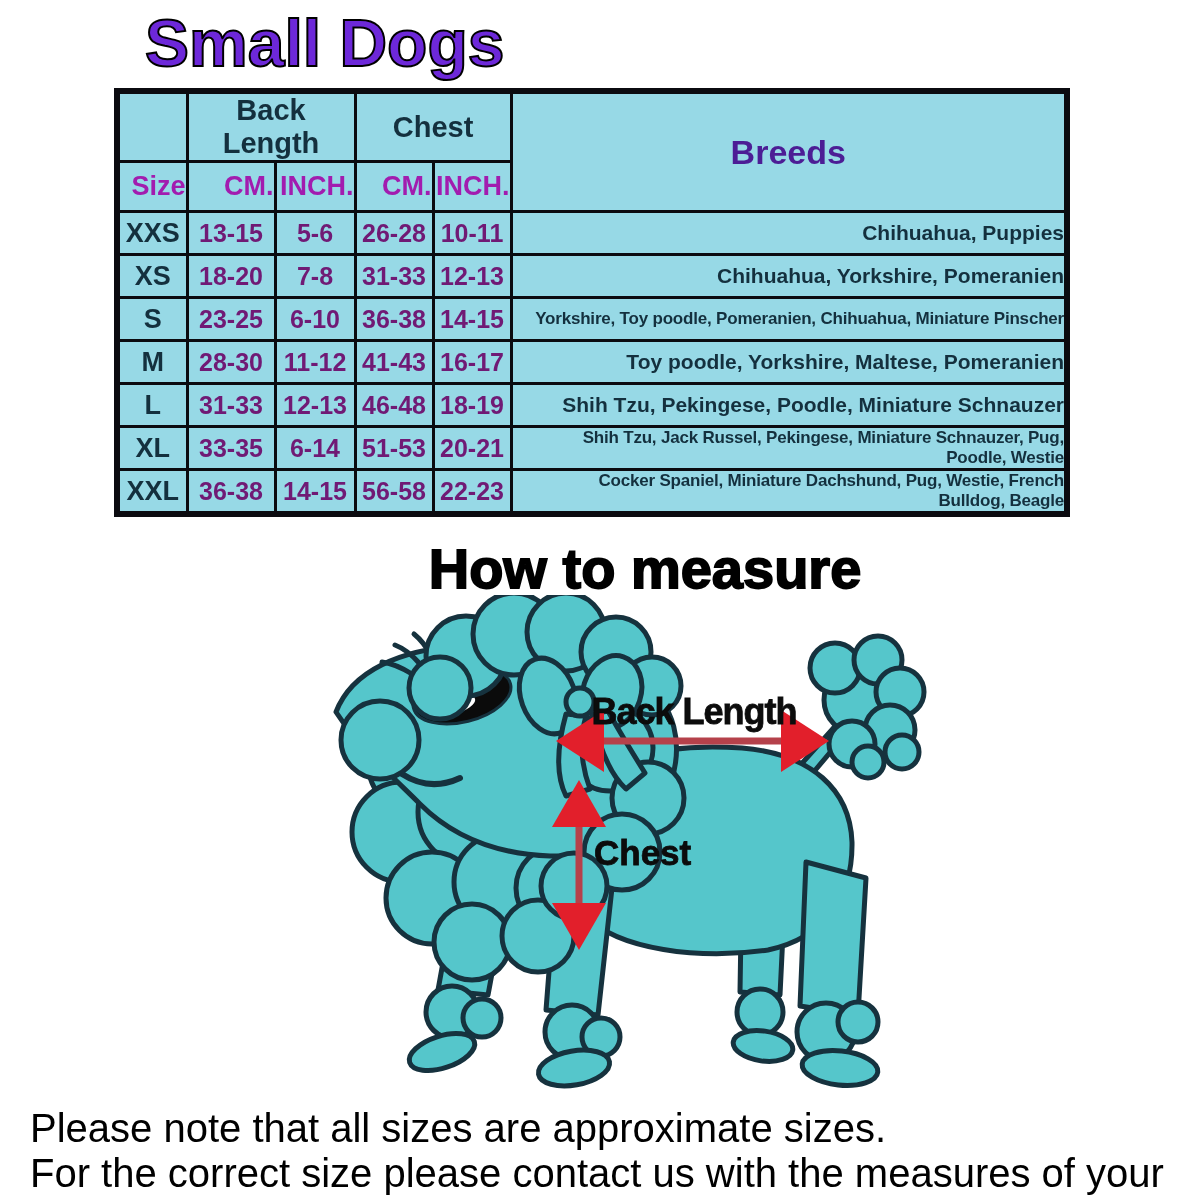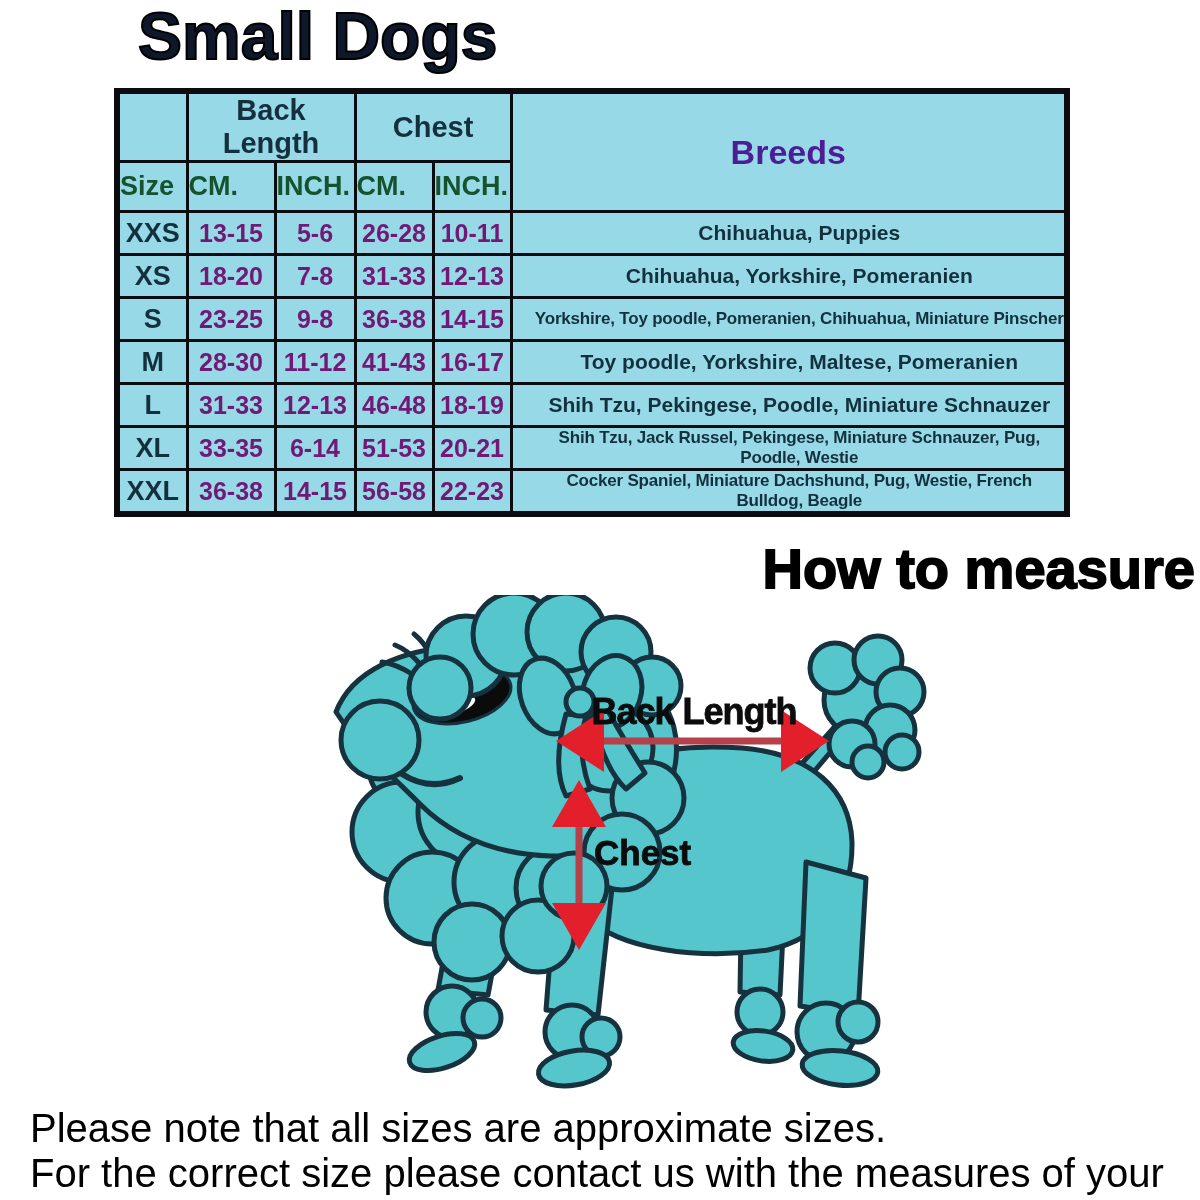--- a/index.html
+++ b/index.html
@@ -2,48 +2,48 @@
 <html><head>
 <meta charset="utf-8">
 <style>
   html,body { margin:0; padding:0; }
   .page {
     position:relative; width:1200px; height:1200px; background:#ffffff;
     font-family:"Liberation Sans", sans-serif; overflow:hidden;
   }
   
   .main-title {
-    position:absolute; left:136px; top:0px; margin:2px;
-    font-size:66px; font-weight:bold; color:#0f172a; letter-spacing:0px;
+    position:absolute; left:136px; top:0px; margin:9px;
+    font-size:66px; font-weight:bold; color:#6d28d9; letter-spacing:0px;
     -webkit-text-stroke:2px #000; line-height:1.05;
   }
   
   table.size-table {
     position:absolute; left:114px; top:88px; width:956px;
     border-collapse:collapse; table-layout:fixed;
     background:#97d9e6; border:6px solid #0b0b10;
   }
   .size-table th, .size-table td {
     border:3px solid #0b0b10; padding:0; vertical-align:middle;
     font-family:"Liberation Sans", sans-serif;
   }
   .size-table tr.hdr1 { height:50px; }
   .size-table tr.hdr2 { height:50px; }
   .size-table tr.data { height:43px; }
   th.grp   { font-size:29px; font-weight:bold; color:#14303e; text-align:center; }
   th.breeds-hdr { font-size:34px; font-weight:bold; color:#4c1d95; text-align:center; }
-  th.red   { font-size:27px; font-weight:bold; color:#14532d; text-align:left; }
+  th.red   { font-size:27px; font-weight:bold; color:#a21caf; text-align:right; }
   td.size  { font-size:27px; font-weight:bold; color:#14303e; text-align:center; }
   td.num   { font-size:25px; font-weight:bold; color:#701a75; text-align:center; }
-  td.breeds{ font-size:21px; font-weight:bold; color:#14303e; text-align:center; padding-left:22px; }
+  td.breeds{ font-size:21px; font-weight:bold; color:#14303e; text-align:right; padding-left:22px; }
   td.breeds.cond { font-size:17px; letter-spacing:-0.2px; }
   
   .section-title {
     position:absolute; left:95px; top:536px; width:1100px; margin:0;
-    text-align:right; font-size:56px; font-weight:bold; color:#000;
+    text-align:center; font-size:56px; font-weight:bold; color:#000;
     -webkit-text-stroke:1.8px #000;
   }
   
   svg.poodle { position:absolute; left:295px; top:595px; width:810px; height:515px; }
   .arrow-label {
     position:absolute; font-weight:bold; color:#0c0c0c;
     -webkit-text-stroke:0.8px #0c0c0c;
   }
   .arrow-label.back-length { left:580px; top:691px; width:228px; text-align:center; font-size:36px; letter-spacing:-1px; }
   .arrow-label.chest { left:594px; top:833px; font-size:35px; }
@@ -94,21 +94,21 @@
         <td class="size">XS</td>
         <td class="num">18-20</td>
         <td class="num">7-8</td>
         <td class="num">31-33</td>
         <td class="num">12-13</td>
         <td class="breeds">Chihuahua, Yorkshire, Pomeranien</td>
       </tr>
       <tr class="data">
         <td class="size">S</td>
         <td class="num">23-25</td>
-        <td class="num">9-8</td>
+        <td class="num">6-10</td>
         <td class="num">36-38</td>
         <td class="num">14-15</td>
         <td class="breeds cond">Yorkshire, Toy poodle, Pomeranien, Chihuahua, Miniature Pinscher</td>
       </tr>
       <tr class="data">
         <td class="size">M</td>
         <td class="num">28-30</td>
         <td class="num">11-12</td>
         <td class="num">41-43</td>
         <td class="num">16-17</td>

